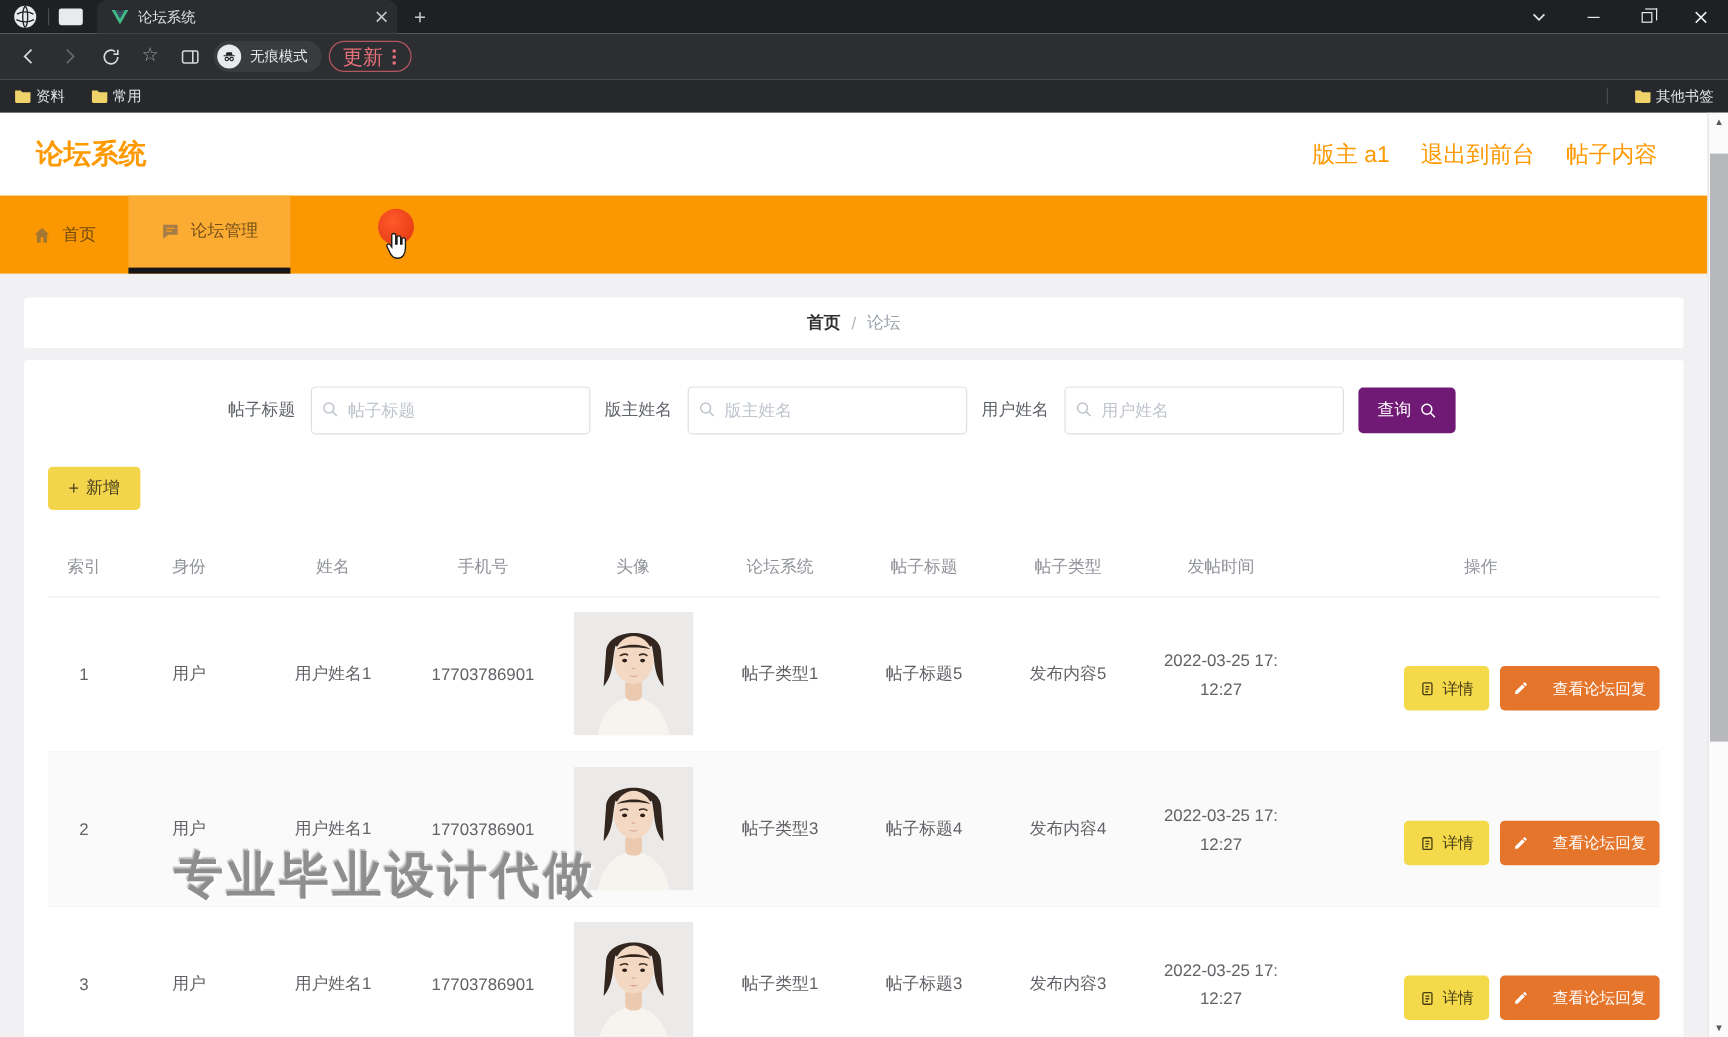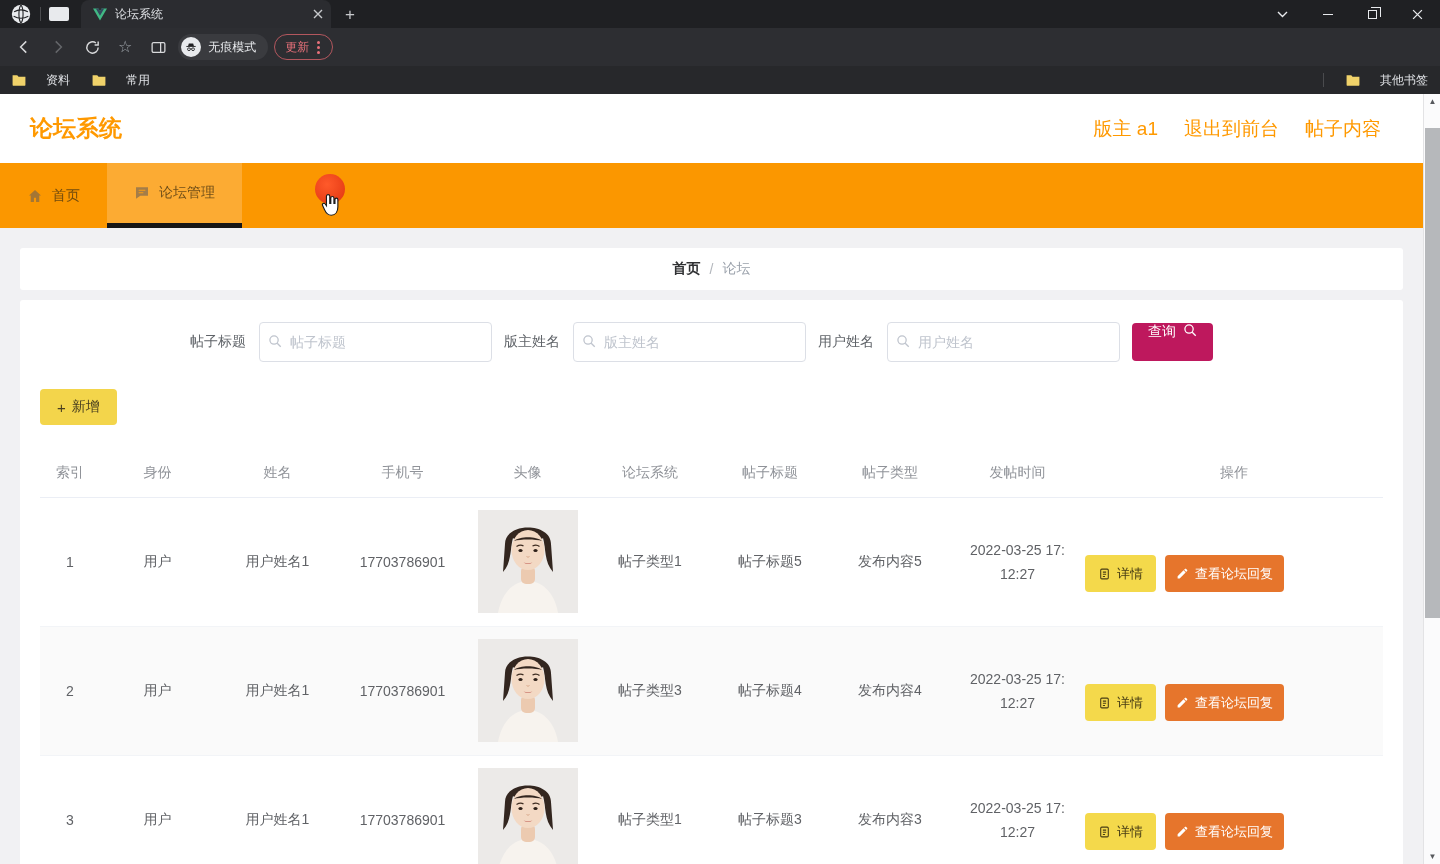--- a/index.html
+++ b/index.html
@@ -30,27 +30,27 @@
   .url-text { font-size:13px; color:#e8eaed; }
   .url-rest { color:#9aa0a6; }
   .star { color:#9aa0a6; font-size:16px; line-height:1; padding:0 6px; }
   .incog { display:flex; align-items:center; gap:7px; background:#3a3b3f; border-radius:14px;
     height:26px; padding:2px 12px 2px 3px; }
   .incog-circle { width:20px; height:20px; border-radius:50%; background:#e8eaed;
     display:flex; align-items:center; justify-content:center; }
   .incog-label { color:#e8eaed; font-size:12px; }
   .update-chip { display:flex; align-items:center; gap:6px; border:1px solid #b3575e;
     border-radius:14px; height:26px; padding:0 10px; }
-  .update-label { color:#e8717a; font-size:12px; }
+  .update-label { color:#e8717a; font-size:17px; }
   .kebab { display:flex; flex-direction:column; gap:2px; padding:2px; }
   .kebab i { width:3px; height:3px; border-radius:50%; background:#e8717a; display:block; }
 
   .bookmarks { height:28px; background:#27282b; display:flex; align-items:center;
     padding:0 12px; gap:22px; font-size:12px; color:#dfe1e5; }
-  .bm-item { display:flex; align-items:center; gap:20px; }
+  .bm-item { display:flex; align-items:center; gap:4px; }
   .bm-spacer { flex:1; }
   .bm-divider { width:1px; height:14px; background:#4a4b4e; }
 
   
   .webpage { position:relative; width:1440px; height:770px; background:#f1f1f3; }
   .page-inner { width:1423px; height:770px; overflow:hidden; position:relative; }
 
   .site-header { height:69px; background:#fff; display:flex; align-items:center;
     justify-content:space-between; padding:0 42px 0 30px; }
   .logo { color:#ff9900; font-size:23px; font-weight:bold; }
@@ -76,45 +76,45 @@
   .main-card { background:#fff; border-radius:3px; margin-top:10px; padding-top:22px; min-height:800px; }
 
   .search-row { display:flex; align-items:center; margin-left:170px; }
   .s-label { font-size:14px; color:#5f6368; margin-right:13px; white-space:nowrap; }
   .input-wrap { position:relative; margin-right:12px; }
   .input-wrap svg { position:absolute; left:9px; top:12px; color:#b8bec8; }
   .s-input { width:233px; height:40px; border:1px solid #dcdfe6; border-radius:4px;
     padding:0 10px 0 30px; font-size:14px; color:#606266; outline:none; background:#fff;
     font-family:"Liberation Sans","DejaVu Sans",sans-serif; }
   .s-input::placeholder { color:#bfc4cd; }
-  .query-btn { height:38px; padding:0 16px; background:#be185d; border:none; border-radius:4px;
-    color:#fff; font-size:14px; display:flex; gap:7px; cursor:pointer;
+  .query-btn { height:38px; padding:0 16px; background:#701a75; border:none; border-radius:4px;
+    color:#fff; font-size:14px; display:flex; align-items:center; gap:7px; cursor:pointer;
     font-family:Liberation Serif, serif; }
 
   .add-row { margin:27px 0 0 20px; }
   .add-btn { height:36px; padding:0 17px; background:#f3d54b; border:none; border-radius:4px;
     color:#4a4020; font-size:14px; display:flex; align-items:center; gap:6px; cursor:pointer;
     font-family:inherit; }
   .plus { font-size:15px; }
 
   .data-table { width:calc(100% - 40px); margin:25px 20px 0 20px; border-collapse:collapse;
     font-size:14px; table-layout:fixed; }
   .data-table th { height:47px; color:#909399; font-weight:normal; text-align:center;
     border-bottom:1px solid #ebeef5; background:#fff; }
   .data-table td { height:129px; color:#606266; text-align:center;
     border-bottom:1px solid #f2f4f7; }
   tr.stripe td { background:#fafafa; }
   .avatar-box { width:100px; height:103px; margin:0 auto; overflow:hidden; }
   .time-cell div { line-height:24px; }
-  .op-cell { display:flex; align-items:center; justify-content:flex-start; gap:9px;margin-top:24px; }
+  .op-cell { display:flex; align-items:center; justify-content:flex-end; gap:9px;margin-top:24px; }
   .detail-btn { height:37px; padding:0 13px; background:#f4d94b; border:none; border-radius:4px;
     color:#473d15; font-size:13px; display:flex; align-items:center; gap:6px; cursor:pointer;
     font-family:inherit; }
   .reply-btn { height:37px; padding:0 11px; background:#e6752c; border:none; border-radius:4px;
-    color:#fff; font-size:13px; display:flex; align-items:center; gap:6px; cursor:pointer;
+    color:#fff; font-size:13px; display:flex; align-items:center; gap:20px; cursor:pointer;
     font-family:inherit; }
 
   .watermark { position:absolute; left:145px; top:608px; font-size:41px; font-weight:800;
     color:#8e8e8e; letter-spacing:3px; z-index:8; white-space:nowrap;
     text-shadow:2px 2px 2px rgba(255,255,255,.85), -1px -1px 1px rgba(70,70,70,.35); }
 
   
   .scrollbar { position:absolute; right:0; top:0; width:17px; height:770px; background:#fbfbfc;
     border-left:1px solid #e3e3e5; z-index:20; }
   .sb-arrow { width:17px; height:15px; display:flex; align-items:center; justify-content:center;
@@ -498,20 +498,21 @@
                   </button>
                 </div>
               </td>
             </tr>
           </tbody>
         </table>
 
       </div>
     </div>
 
+    <div class="watermark">专业毕业设计代做</div>
   </div>
 
   <div class="scrollbar">
     <div class="sb-arrow">▲</div>
     <div class="sb-thumb"></div>
     <div class="sb-arrow down">▼</div>
   </div>
 </div>
 
 </body></html>

